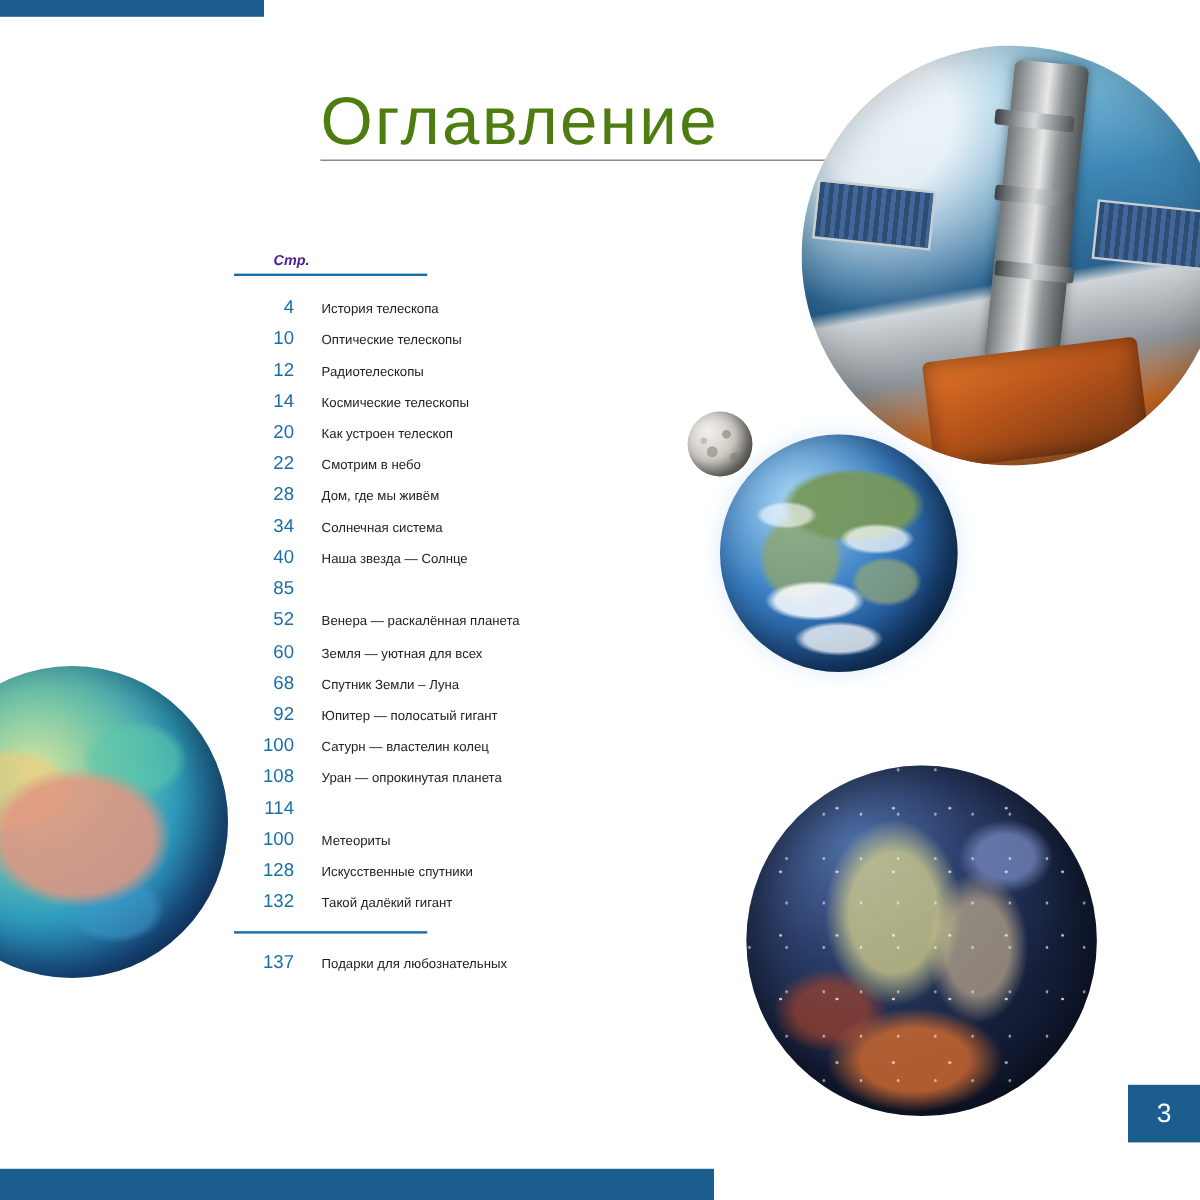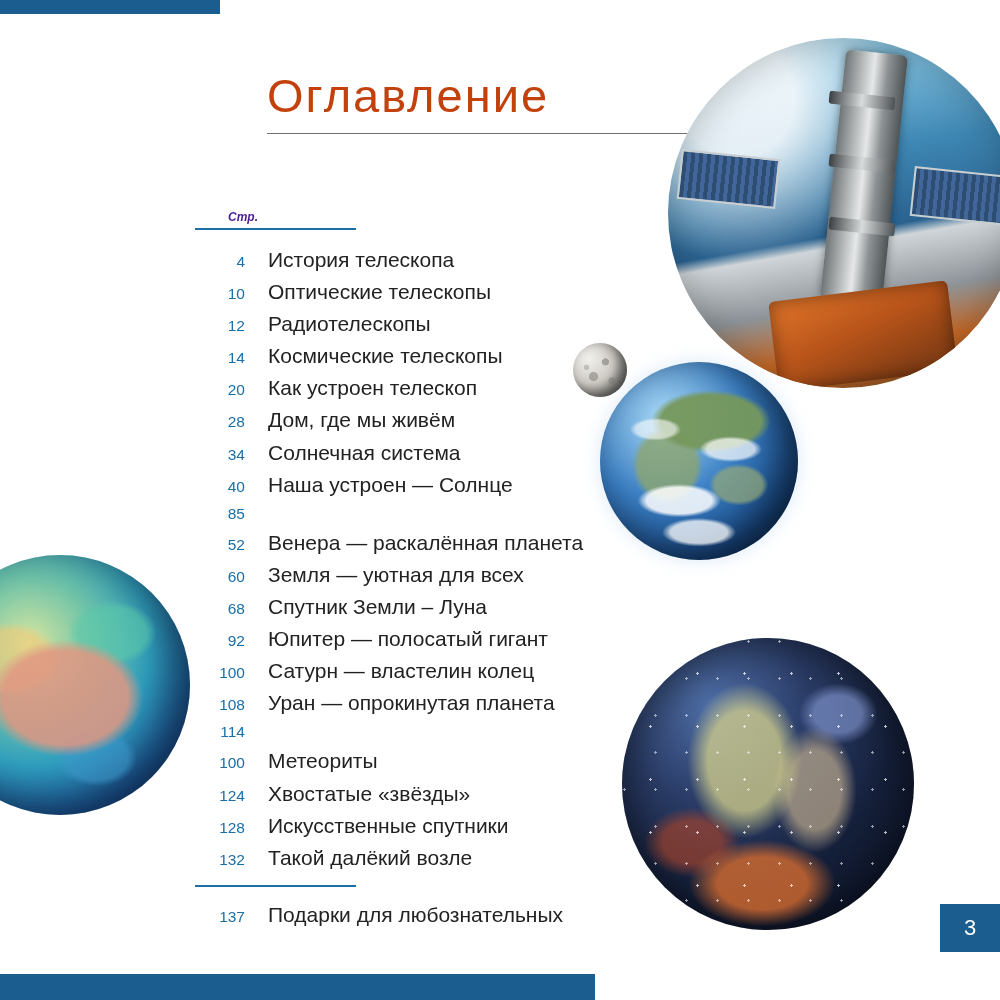--- a/index.html
+++ b/index.html
@@ -29,24 +29,24 @@
     left: 0; bottom: 0;
     width: 595px; height: 26px;
     background: #1b5d8f;
   }
 
   
   .title {
     position: absolute;
     left: 267px;
     top: 68px;
-    font-size: 47px;
+    font-size: 56px;
     font-weight: 300;
     letter-spacing: 2px;
-    color: #c2410c;
+    color: #4d7c0f;
     font-family: "Liberation Sans", sans-serif;
   }
   .title-rule {
     position: absolute;
     left: 267px;
     top: 133px;
     width: 510px;
     height: 1px;
     background: #6f6f6f;
   }
@@ -84,21 +84,21 @@
   }
   .toc-page {
     width: 50px;
     text-align: right;
     font-size: 15.5px;
     color: #1b6ea6;
     flex: 0 0 50px;
   }
   .toc-label {
     margin-left: 23px;
-    font-size: 21px;
+    font-size: 11px;
     color: #222222;
   }
 
   
   .page-num {
     position: absolute;
     right: 0;
     bottom: 48px;
     width: 60px;
     height: 48px;
@@ -305,30 +305,34 @@
       </div>
       <div class="toc-row">
         <span class="toc-page">14</span>
         <span class="toc-label">Космические телескопы</span>
       </div>
       <div class="toc-row">
         <span class="toc-page">20</span>
         <span class="toc-label">Как устроен телескоп</span>
       </div>
       <div class="toc-row">
+        <span class="toc-page">22</span>
+        <span class="toc-label">Смотрим в небо</span>
+      </div>
+      <div class="toc-row">
         <span class="toc-page">28</span>
         <span class="toc-label">Дом, где мы живём</span>
       </div>
       <div class="toc-row">
         <span class="toc-page">34</span>
         <span class="toc-label">Солнечная система</span>
       </div>
       <div class="toc-row">
         <span class="toc-page">40</span>
-        <span class="toc-label">Наша устроен — Солнце</span>
+        <span class="toc-label">Наша звезда — Солнце</span>
       </div>
       <div class="toc-row">
         <span class="toc-page">85</span>
       </div>
       <div class="toc-row">
         <span class="toc-page">52</span>
         <span class="toc-label">Венера — раскалённая планета</span>
       </div>
       <div class="toc-row">
         <span class="toc-page">60</span>
@@ -351,30 +355,26 @@
         <span class="toc-label">Уран — опрокинутая планета</span>
       </div>
       <div class="toc-row">
         <span class="toc-page">114</span>
       </div>
       <div class="toc-row">
         <span class="toc-page">100</span>
         <span class="toc-label">Метеориты</span>
       </div>
       <div class="toc-row">
-        <span class="toc-page">124</span>
-        <span class="toc-label">Хвостатые «звёзды»</span>
-      </div>
-      <div class="toc-row">
         <span class="toc-page">128</span>
         <span class="toc-label">Искусственные спутники</span>
       </div>
       <div class="toc-row">
         <span class="toc-page">132</span>
-        <span class="toc-label">Такой далёкий возле</span>
+        <span class="toc-label">Такой далёкий гигант</span>
       </div>
     </div>
 
     <div class="rule-blue bottom"></div>
 
     <div class="toc-row">
       <span class="toc-page">137</span>
       <span class="toc-label">Подарки для любознательных</span>
     </div>
   </div>

